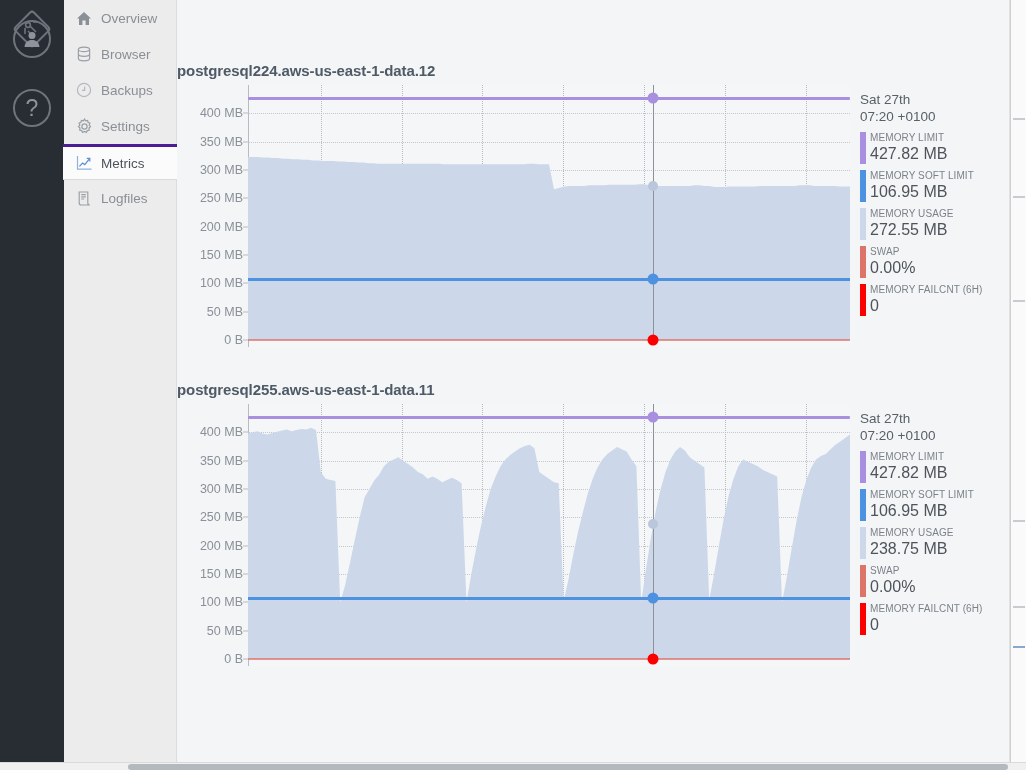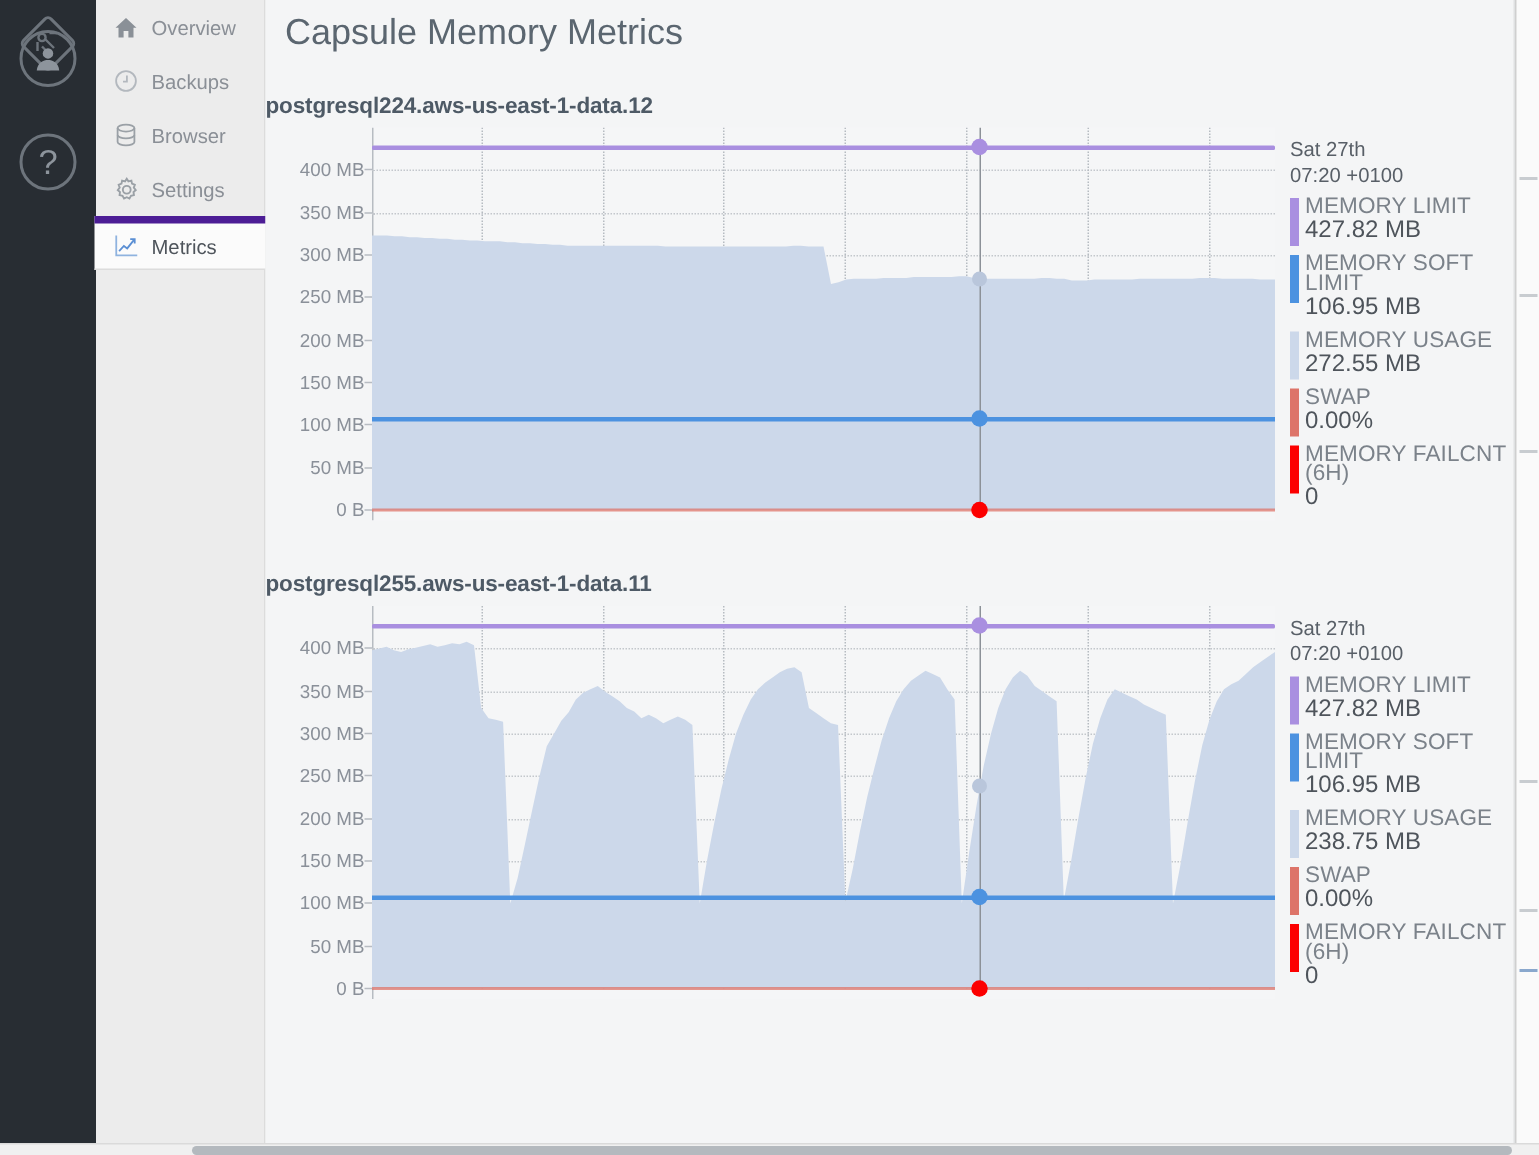--- a/index.html
+++ b/index.html
@@ -40,21 +40,21 @@
     cursor: default;
   }
   .navitem .nicon {
     width: 20px; height: 18px; margin-right: 7px;
     display: flex; align-items: center; justify-content: center;
     color: #9aa0a6; flex: none;
   }
   .navitem .nlabel { white-space: nowrap; }
   .navitem.active {
     background: #fbfbfb; color: #4e545b;
-    border-top: 5px solid #4c1d95; border-bottom: 1px solid #dcdcdc;
+    border-top: 3px solid #4c1d95; border-bottom: 1px solid #dcdcdc;
     margin-left: -1px; padding-left: 11px; width: 114px;
   }
   .navitem.active .nicon { color: #5b8fd4; }
 
   
   .main {
     position: absolute; left: 177px; top: 0; width: 833px; height: 762px;
     background: #f4f5f6; border-right: 1px solid #dfe1e2;
     overflow: hidden;
   }
@@ -136,21 +136,21 @@
   }
 
   
   .legend { position: absolute; left: 683px; top: 6px; width: 150px; }
   .legend .stamp { font-size: 13.5px; color: #585f67; line-height: 17px; }
   .legrow { position: relative; margin-top: 6px; padding-left: 10px; }
   .legrow .swatch {
     position: absolute; left: 0; top: 1px; width: 6px; height: 32px;
   }
   .legrow .lname {
-    font-size: 15px; color: #7b828a; letter-spacing: .1px;
+    font-size: 10px; color: #7b828a; letter-spacing: .1px;
     text-transform: uppercase; line-height: 13px;
   }
   .legrow .lval { font-size: 16px; color: #4e545b; line-height: 19px; }
 
   
   .sliver {
     position: absolute; left: 1010px; top: 0; width: 16px; height: 762px;
     background: #fafafa; border-left: 1px solid #cfcfcf;
   }
   .sliver .tick {
@@ -193,39 +193,39 @@
       <span class="nicon">
         <svg width="16" height="15" viewBox="0 0 16 15">
             <path d="M8 1 L15 7.5 H13 V14 H9.6 V9.6 H6.4 V14 H3 V7.5 H1 Z" fill="#8a9097"></path>
           </svg>
       </span>
       <span class="nlabel">Overview</span>
     </div>
 
     <div class="navitem">
       <span class="nicon">
-        <svg width="16" height="16" viewBox="0 0 16 16" fill="none" stroke="#b3b8be" stroke-width="1.2">
-          <circle cx="8" cy="8" r="6.6"></circle>
-            <path d="M8.6 4.4 v4 h-2.6"></path>
-        </svg>
-      </span>
-      <span class="nlabel">Backups</span>
-    </div>
-
-    <div class="navitem">
-      <span class="nicon">
         <svg width="16" height="16" viewBox="0 0 16 16" fill="none" stroke="#9aa0a6" stroke-width="1.2">
           <ellipse cx="8" cy="3.4" rx="5.6" ry="2.3"></ellipse>
             <path d="M2.4 3.4 v9.2 c0 1.3 2.5 2.3 5.6 2.3 s5.6-1 5.6-2.3 V3.4"></path>
             <path d="M2.4 8 c0 1.3 2.5 2.3 5.6 2.3 s5.6-1 5.6-2.3"></path>
         </svg>
       </span>
       <span class="nlabel">Browser</span>
     </div>
 
+    <div class="navitem">
+      <span class="nicon">
+        <svg width="16" height="16" viewBox="0 0 16 16" fill="none" stroke="#b3b8be" stroke-width="1.2">
+          <circle cx="8" cy="8" r="6.6"></circle>
+            <path d="M8.6 4.4 v4 h-2.6"></path>
+        </svg>
+      </span>
+      <span class="nlabel">Backups</span>
+    </div>
+
 
     <div class="navitem">
       <span class="nicon">
         <svg width="17" height="17" viewBox="0 0 17 17" fill="none" stroke="#9aa0a6" stroke-width="1.25">
           <circle cx="8.5" cy="8.5" r="2.6"></circle>
           <path d="M8.5 1.2 l1.1 1.7 2-0.5 0.4 2 1.9 0.8 -0.7 1.9 1.3 1.6 -1.5 1.4 0.3 2 -2 0.5 -1 1.8 -1.8-0.9 -1.8 0.9 -1-1.8 -2-0.5 0.3-2 -1.5-1.4 1.3-1.6 -0.7-1.9 1.9-0.8 0.4-2 2 0.5z"></path>
         </svg>
       </span>
       <span class="nlabel">Settings</span>
     </div>
@@ -234,28 +234,36 @@
       <span class="nicon">
         <svg width="17" height="16" viewBox="0 0 17 16" fill="none" stroke="#5b8fd4" stroke-width="1.2">
           <path d="M1.5 1 v13.2 h14" stroke="#8fb3df"></path>
           <path d="M3.4 11.4 L6.6 8 L8.8 9.6 L13.6 3.6"></path>
           <path d="M10.8 3.4 h3 v3"></path>
         </svg>
       </span>
       <span class="nlabel">Metrics</span>
     </div>
 
+    <div class="navitem">
+      <span class="nicon">
+        <svg width="16" height="16" viewBox="0 0 16 16" fill="none" stroke="#9aa0a6" stroke-width="1.15">
+          <path d="M3.2 2 h8.6 v11 a2 2 0 0 0 2 2 H5.2 a2 2 0 0 1-2-2z"></path>
+          <path d="M5.2 4.6 h4.6 M5.2 6.8 h4.6 M5.2 9 h3"></path>
+        </svg>
+      </span>
+      <span class="nlabel">Logfiles</span>
+    </div>
 
 
 
   </div>
 
   <div class="main">
 
-    <div class="pagetitle">Capsule Memory Metrics</div>
 
 
     <div class="chartblock" id="chart-0" style="top:62px;">
       <div class="hostname">postgresql224.aws-us-east-1-data.12</div>
       <div class="chartwrap">
         <div class="ylabels">
             <div class="ylabel" style="top: 28.3333px;">400 MB</div>
             <div class="ytick" style="top: 28.3333px;"></div>
             <div class="ylabel" style="top: 56.6667px;">350 MB</div>
             <div class="ytick" style="top: 56.6667px;"></div>

